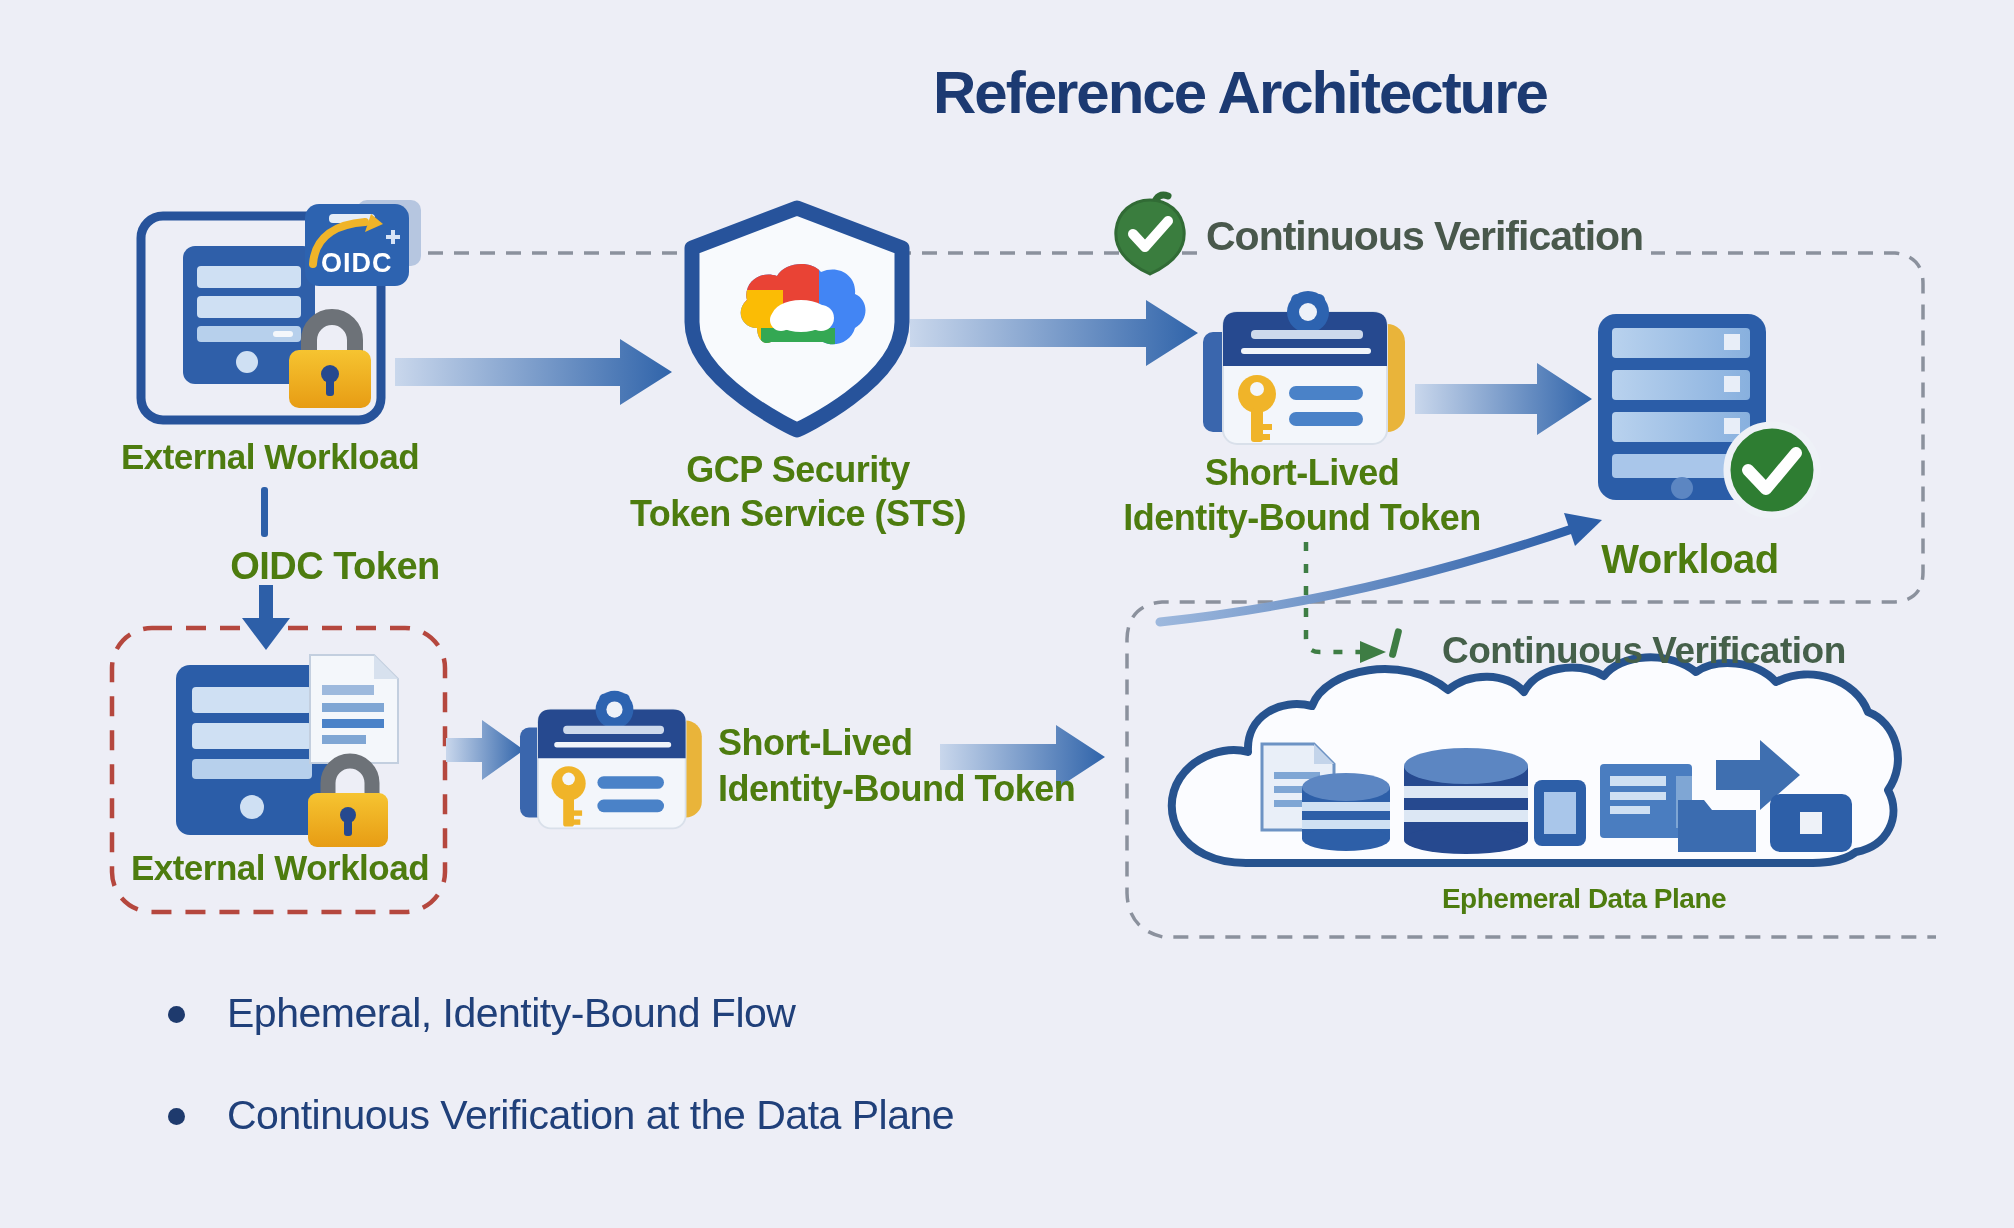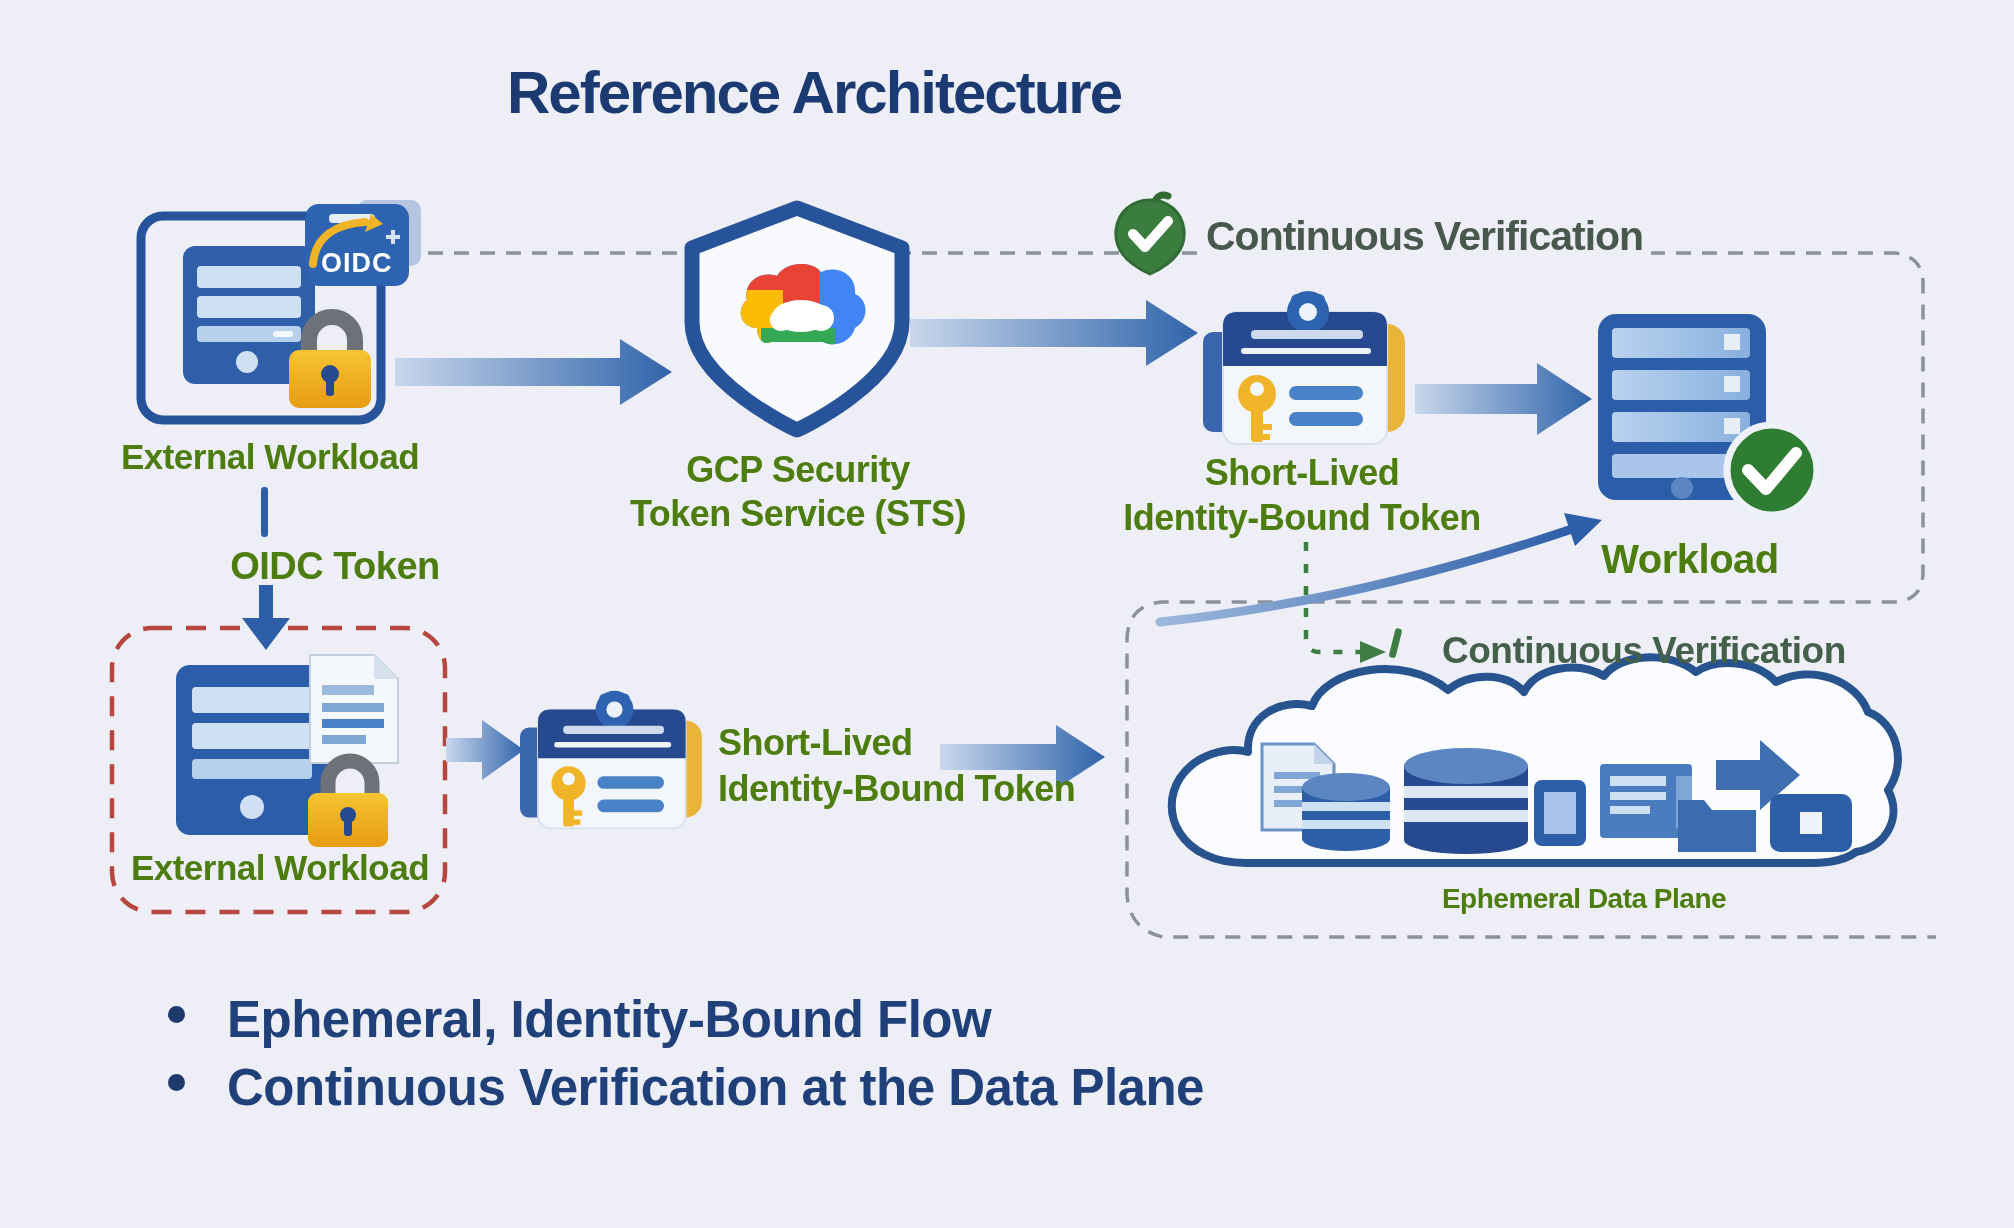--- a/index.html
+++ b/index.html
@@ -1,37 +1,37 @@
 <!DOCTYPE html>
 <html><head>
 <meta charset="utf-8">
 <style>
   html,body{margin:0;padding:0;}
   body{font-family:"Liberation Sans",sans-serif;background:#edeef6;}
   .stage{position:relative;width:2014px;height:1228px;background:#edeef6;overflow:hidden;}
   .layer{position:absolute;left:0;top:0;}
   .lbl{position:absolute;font-weight:bold;color:#4d7c0f;letter-spacing:-0.5px;white-space:nowrap;}
   .center{text-align:center;}
-  #title{left:507px;top:58px;width:1040px;font-size:60px;letter-spacing:-2px;color:#1c3a72;text-align:left;}
+  #title{left:507px;top:58px;width:1040px;font-size:60px;letter-spacing:-2px;color:#1c3a72;text-align:right;}
   #lbl-ext-top{left:110px;top:437px;width:320px;font-size:35px;}
   #lbl-oidc-token{left:185px;top:545px;width:300px;font-size:38px;}
   #lbl-sts{left:608px;top:448px;width:380px;font-size:36px;line-height:44px;}
   #lbl-cv-top{left:1198px;top:213px;font-size:41px;letter-spacing:-1px;color:#49584c;background:#edeef6;padding:0 8px;}
   #lbl-token-top{left:1112px;top:450px;width:380px;font-size:36px;line-height:45px;}
   #lbl-workload{left:1570px;top:537px;width:240px;font-size:40px;}
   #lbl-ext-bottom{left:120px;top:848px;width:320px;font-size:35px;}
   #lbl-token-bottom{left:718px;top:720px;font-size:36px;line-height:46px;text-align:left;}
   #lbl-cv-bottom{left:1442px;top:630px;font-size:37px;letter-spacing:-0.5px;color:#45604a;}
   #lbl-data-plane{left:1354px;top:883px;width:460px;font-size:28px;}
   .two-line span{display:block;}
   .bullet-row{position:absolute;left:168px;display:flex;align-items:flex-start;}
   .bullet-dot{width:17px;height:17px;border-radius:50%;background:#1e3a6d;margin-top:16px;flex:0 0 auto;}
-  .bullet-text{margin-left:42px;font-size:51px;color:#20407a;font-weight:bold;letter-spacing:-0.5px;white-space:nowrap;}
+  .bullet-text{margin-left:42px;font-size:41px;color:#20407a;font-weight:normal;letter-spacing:-0.5px;white-space:nowrap;}
   #bullet-1{top:990px;}
-  #bullet-2{top:1058px;text-align:right;}
+  #bullet-2{top:1092px;text-align:right;}
 </style>
 </head>
 <body>
 
 <div class="stage">
 
   <svg class="layer" width="2014" height="1228" viewBox="0 0 2014 1228">
     <defs>
       <linearGradient id="arrowGrad" x1="0" y1="0" x2="1" y2="0">
         <stop offset="0" stop-color="#c9d7ec"></stop>

